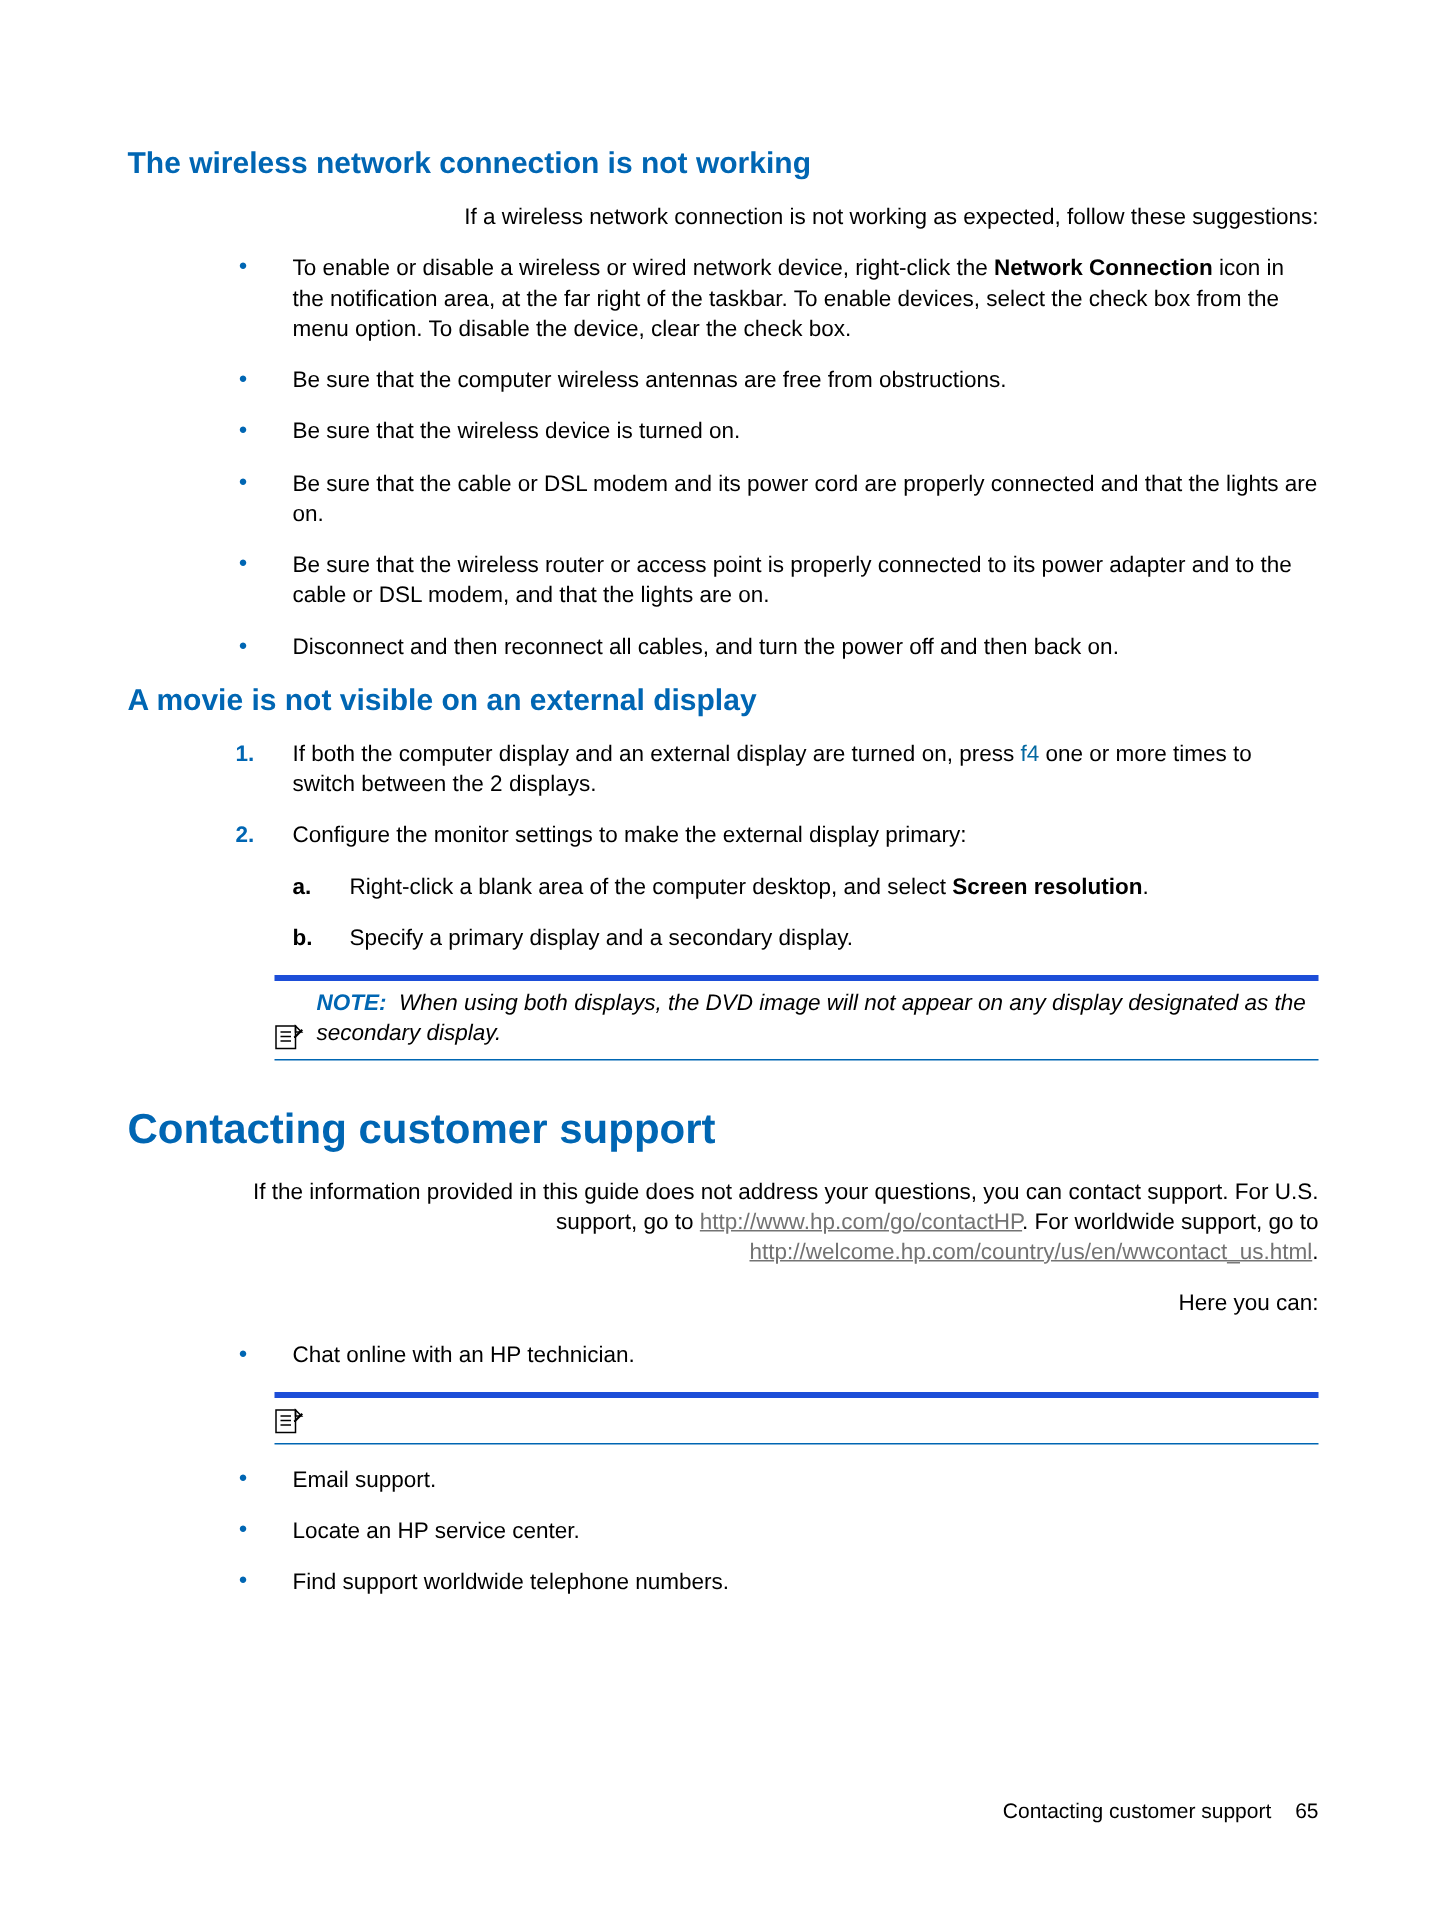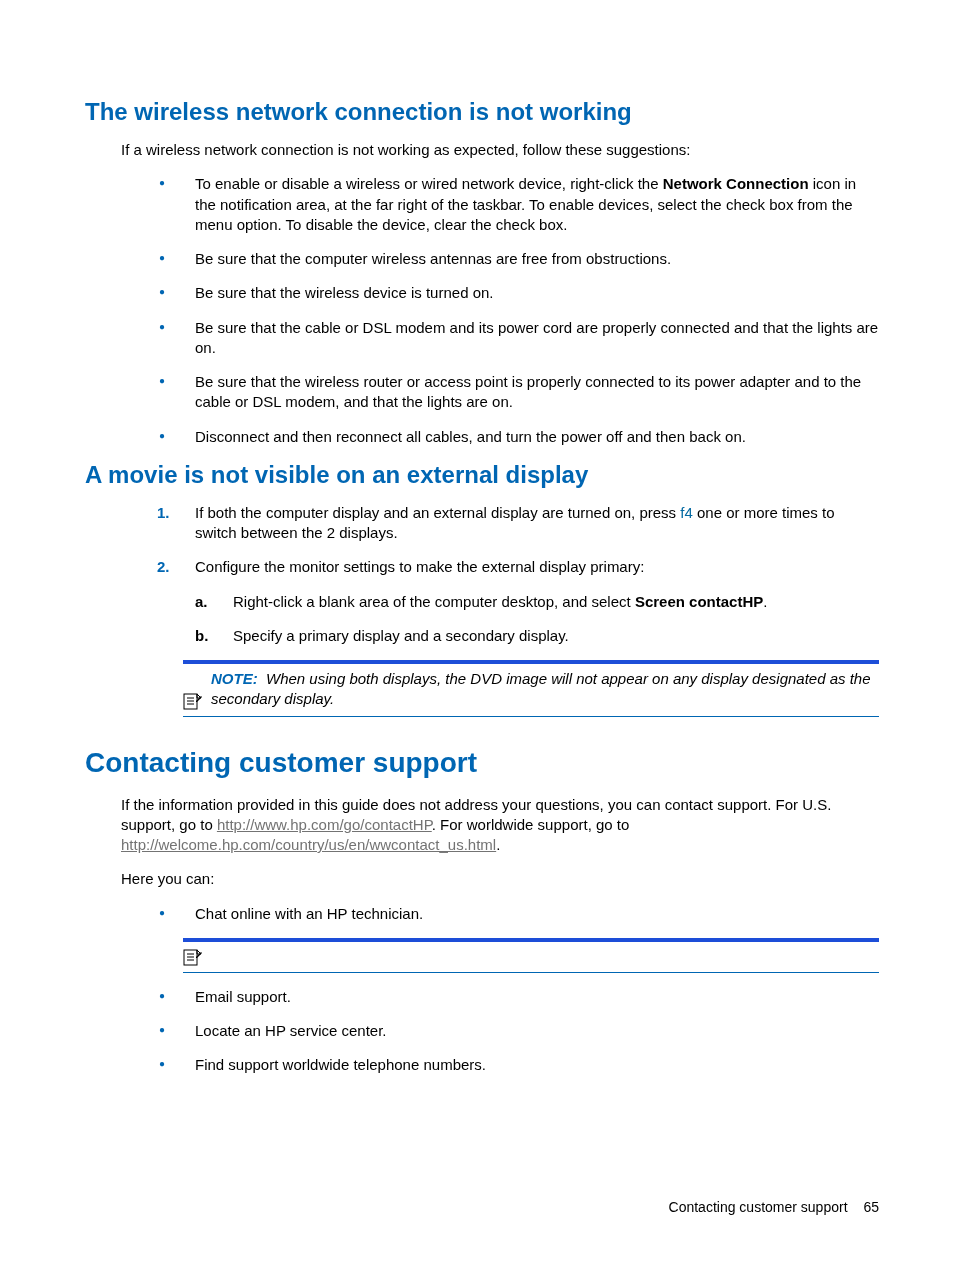--- a/index.html
+++ b/index.html
@@ -13,32 +13,33 @@
   }
   .page {
     padding: 90px 75px 40px 85px;
     box-sizing: border-box;
     position: relative;
     min-height: 1270px;
   }
   .sub-heading {
     color: #0066b3;
     font-weight: bold;
-    font-size: 24px;
+    font-size: 20px;
     margin: 8px 0 14px 0;
   }
   .main-heading {
     color: #0066b3;
     font-weight: bold;
     font-size: 28px;
     margin: 30px 0 16px 0;
   }
   .intro {
-    margin: 0 0 14px 36px;
-    line-height: 1.35;
+    margin: 0 0 14px 53px;
+    line-height: 1.35;
+    text-align: right;
   }
   .bulleted {
     list-style: none;
     margin: 0 0 14px 72px;
     padding: 0;
   }
   .bulleted li {
     position: relative;
     padding-left: 38px;
     margin-bottom: 14px;
@@ -150,21 +151,21 @@
 
   <div class="sub-heading">A movie is not visible on an external display</div>
   <ol class="numbered">
     <li>
       <span>If both the computer display and an external display are turned on, press </span><span class="key">f4</span><span> one or more times to switch between the 2 displays.</span>
     </li>
     <li>
       <span>Configure the monitor settings to make the external display primary:</span>
       <ol class="lettered">
         <li>
-          <span>Right-click a blank area of the computer desktop, and select </span><span class="bold">Screen contactHP</span><span>.</span>
+          <span>Right-click a blank area of the computer desktop, and select </span><span class="bold">Screen resolution</span><span>.</span>
         </li>
         <li>Specify a primary display and a secondary display.</li>
       </ol>
     </li>
   </ol>
   <div class="note-box">
     <svg class="note-icon" viewBox="0 0 20 18">
       <rect x="1" y="2" width="13" height="15" fill="none" stroke="#000" stroke-width="1"></rect>
       <path d="M14 2 L18 6 L14 6 Z" fill="none" stroke="#000" stroke-width="1"></path>
       <line x1="4" y1="6" x2="11" y2="6" stroke="#000" stroke-width="1"></line>

